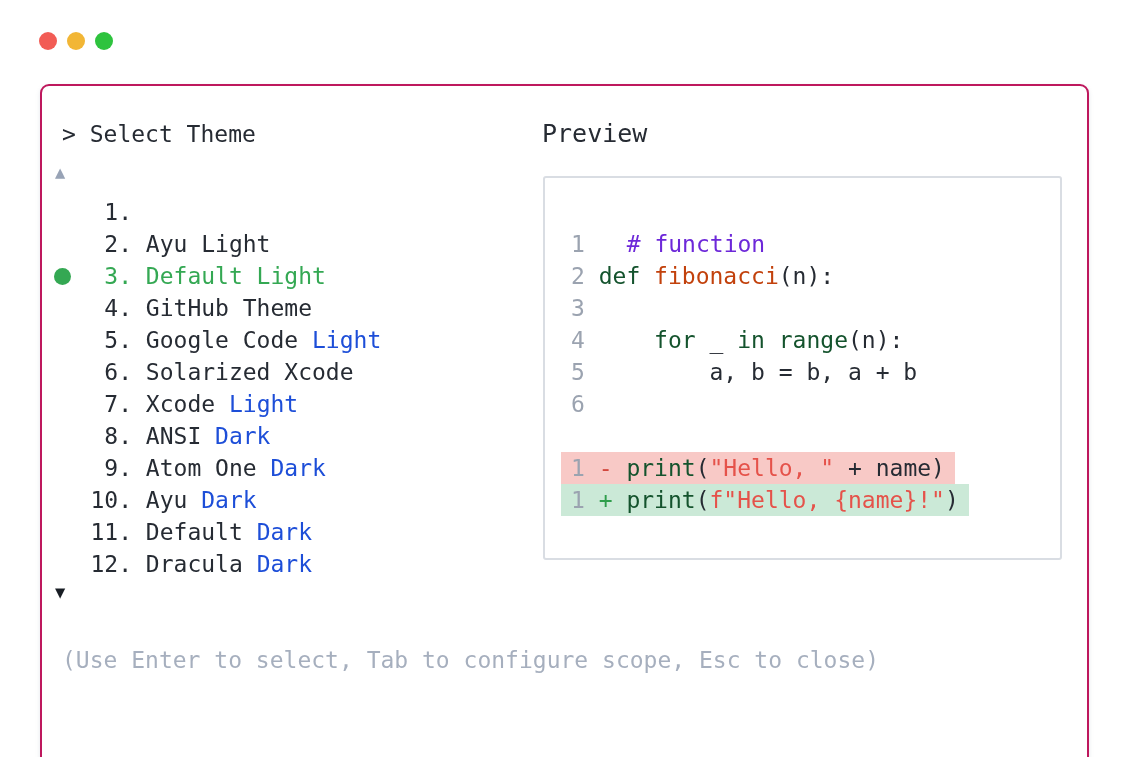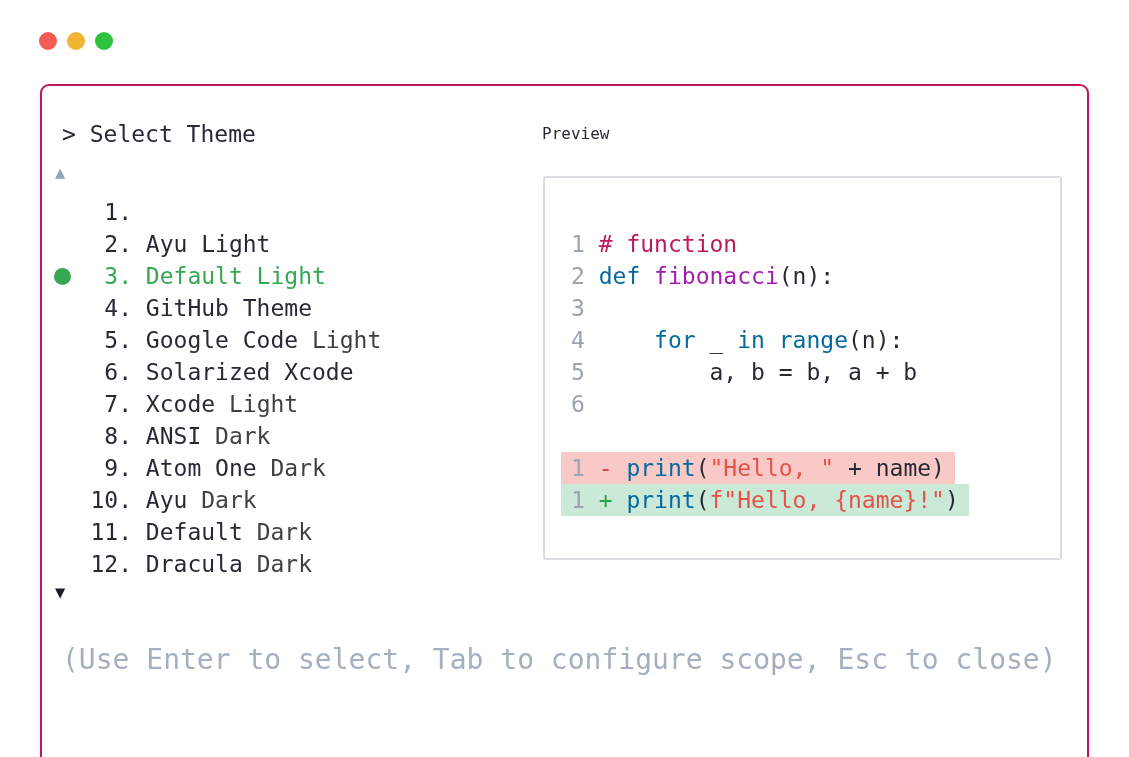--- a/index.html
+++ b/index.html
@@ -10,55 +10,55 @@
   .traffic { position:absolute; left:39px; top:32px; display:flex; gap:10px; }
   .light { width:18px; height:18px; border-radius:50%; }
 
   
   .panel { position:absolute; left:40px; top:84px; width:1049px; height:696px;
            border:2px solid #be185d; border-radius:9px; background:#ffffff;
            box-shadow:0 2px 4px rgba(150,160,180,0.25); }
 
   .prompt { position:absolute; left:20px; top:32px; font-size:23px; line-height:32px;
             color:#262b33; white-space:pre; }
-  .preview-label { position:absolute; left:500px; top:32px; font-size:16px; line-height:32px;
+  .preview-label { position:absolute; left:500px; top:32px; font-size:25px; line-height:32px;
                    color:#262b33; }
 
   .scroll-ind { position:absolute; left:13px; width:40px; text-align:left;
                 font-size:17px; line-height:32px; }
   .scroll-up { top:70px; color:#98a3b6; }
   .scroll-down { top:490px; color:#181d24; }
 
   
   .theme-list { position:absolute; left:4px; top:110px; }
   .theme-row { display:flex; align-items:center; height:32px; font-size:23px; color:#262b33; }
   .theme-row .marker { width:42px; display:flex; align-items:center; padding-left:8px; }
   .dot { width:17px; height:17px; border-radius:50%; background:#34a853; }
   .theme-row .num { width:44px; text-align:right; white-space:pre; }
   .theme-row .name { margin-left:1ch; white-space:pre; }
-  .theme-row .suffix { margin-left:1ch; white-space:pre; color:#404040;text-align:center; }
+  .theme-row .suffix { margin-left:1ch; white-space:pre; color:#1d4ed8;text-align:center; }
   .theme-row.selected .num, .theme-row.selected .name { color:#34a853; }
 
-  .hint { position:absolute; left:20px; top:558px; font-size:28px; line-height:32px;
+  .hint { position:absolute; left:20px; top:558px; font-size:23px; line-height:32px;
           color:#a6afbe; white-space:pre; }
 
   
   .preview-box { position:absolute; left:501px; top:90px; width:519px; height:384px;
                  border:2px solid #d9dde3; border-radius:3px; background:#ffffff;
                  padding:50px 0 0 16px; overflow:hidden; }
   .code-line { display:flex; width:max-content; min-height:32px; line-height:32px;
                font-size:23px; padding:0 10px; white-space:pre; }
   .code-line .ln { color:#9ba3b0; margin-right:1ch; }
   .code-line.removed { background:#f8c9c6; }
   .code-line.added { background:#cbe9d7; }
 
   .tok-plain      { color:#262b33; }
-  .tok-comment    { color:#be185d; }
-  .tok-keyword    { color:#0369a1; }
-  .tok-function   { color:#a21caf; }
+  .tok-comment    { color:#6d28d9;margin-left:28px; }
+  .tok-keyword    { color:#14532d; }
+  .tok-function   { color:#c2410c; }
   .tok-string     { color:#e5524a; }
   .tok-diff-minus { color:#d2473d; }
   .tok-diff-plus  { color:#2f9e4c; }
 </style>
 </head>
 <body>
 
 <div class="traffic">
   <div class="light" style="background: rgb(242, 92, 85);"></div>
   <div class="light" style="background: rgb(242, 182, 53);"></div>

